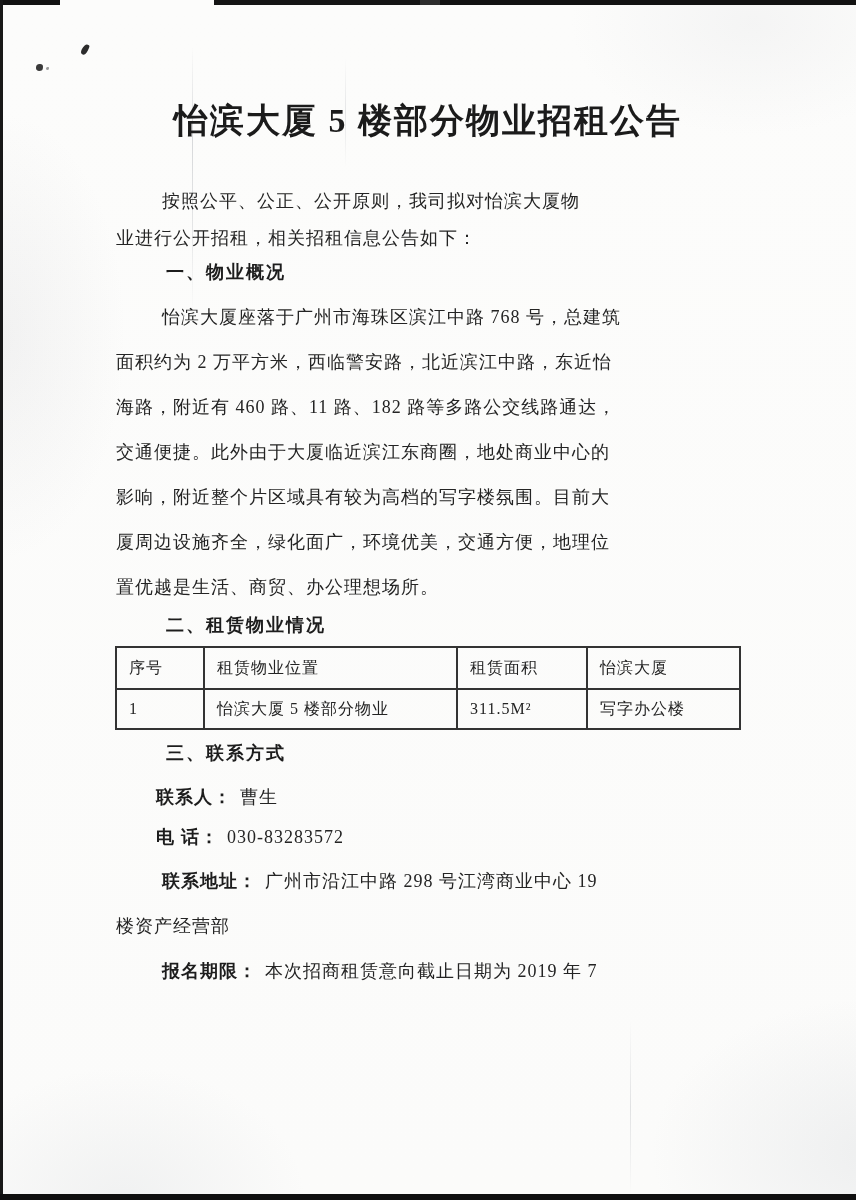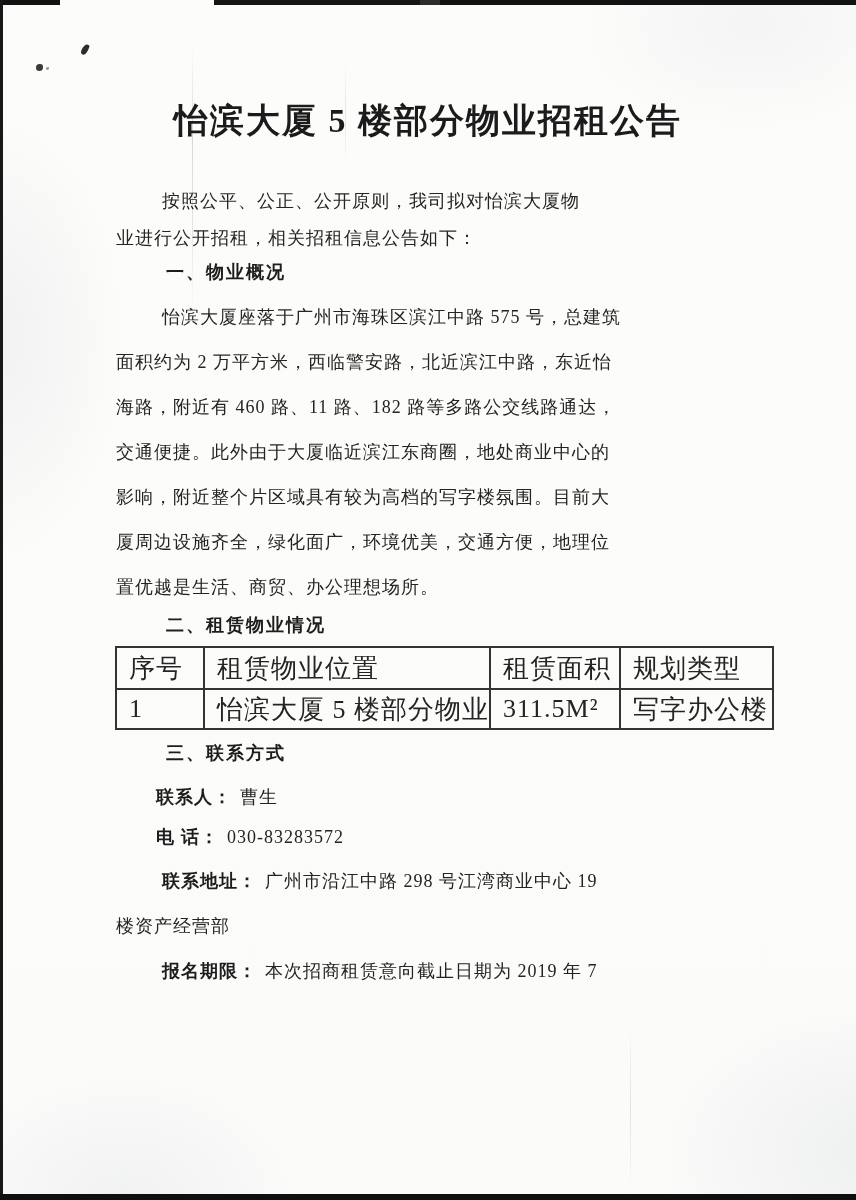--- a/index.html
+++ b/index.html
@@ -45,21 +45,21 @@
     font-weight:700;color:#1d1d1d;padding-left:50px;letter-spacing:2px;
   }
   .label{
     font-family:"Liberation Sans","DejaVu Sans",sans-serif;
     font-weight:700;color:#1d1d1d;letter-spacing:1px;margin-right:8px;text-align:center;
   }
   
   .rent-table{
     position:absolute;left:115px;top:646px;
     border-collapse:collapse;table-layout:fixed;
-    font-size:26px;color:#242424;letter-spacing:1px;
+    font-size:16px;color:#242424;letter-spacing:1px;
   }
   .rent-table td{
     border:2px solid #333;
     padding:0 0 0 12px;vertical-align:middle;white-space:nowrap;overflow:visible;
   }
   .rent-table tr.hdr td{height:40px;}
   .rent-table tr.dat td{height:38px;}
   .c1{width:88px;} .c2{width:253px;} .c3{width:130px;} .c4{width:153px;}
 </style>
 </head>
@@ -75,21 +75,21 @@
   <div class="crease-1"></div>
   <div class="crease-2"></div>
   <div class="crease-3"></div>
 
   <div class="doc-title">怡滨大厦 5 楼部分物业招租公告</div>
 
   <div class="line indent" style="top:186px">按照公平、公正、公开原则，我司拟对怡滨大厦物</div>
   <div class="line heading" style="top:257px">一、物业概况</div>
 
   <div class="line" style="top:223px">业进行公开招租，相关招租信息公告如下：</div>
-  <div class="line indent" style="top:302px">怡滨大厦座落于广州市海珠区滨江中路 575 号，总建筑</div>
+  <div class="line indent" style="top:302px">怡滨大厦座落于广州市海珠区滨江中路 768 号，总建筑</div>
   <div class="line" style="top:347px">面积约为 2 万平方米，西临警安路，北近滨江中路，东近怡</div>
   <div class="line" style="top:392px">海路，附近有 460 路、11 路、182 路等多路公交线路通达，</div>
   <div class="line" style="top:437px">交通便捷。此外由于大厦临近滨江东商圈，地处商业中心的</div>
   <div class="line" style="top:482px">影响，附近整个片区域具有较为高档的写字楼氛围。目前大</div>
   <div class="line" style="top:527px">厦周边设施齐全，绿化面广，环境优美，交通方便，地理位</div>
   <div class="line heading" style="top:610px">二、租赁物业情况</div>
 
   <div class="line" style="top:572px">置优越是生活、商贸、办公理想场所。</div>
 
   <table class="rent-table">
@@ -97,21 +97,21 @@
         <col class="c1">
         <col class="c2">
         <col class="c3">
         <col class="c4">
       </colgroup>
     <tbody>
         <tr class="hdr">
       <td>序号</td>
       <td>租赁物业位置</td>
       <td>租赁面积</td>
-      <td>规划类型</td>
+      <td>怡滨大厦</td>
     </tr>
     <tr class="dat">
       <td>1</td>
       <td>怡滨大厦 5 楼部分物业</td>
       <td>311.5M²</td>
       <td>写字办公楼</td>
     </tr>
   </tbody>
     </table>
 

